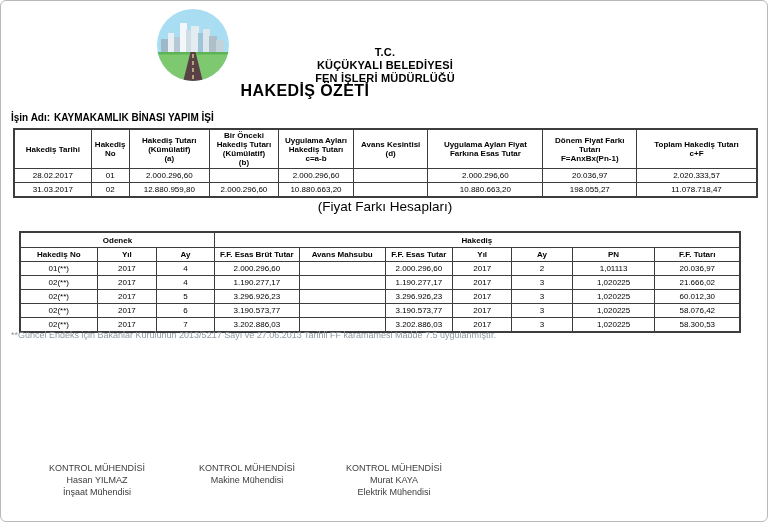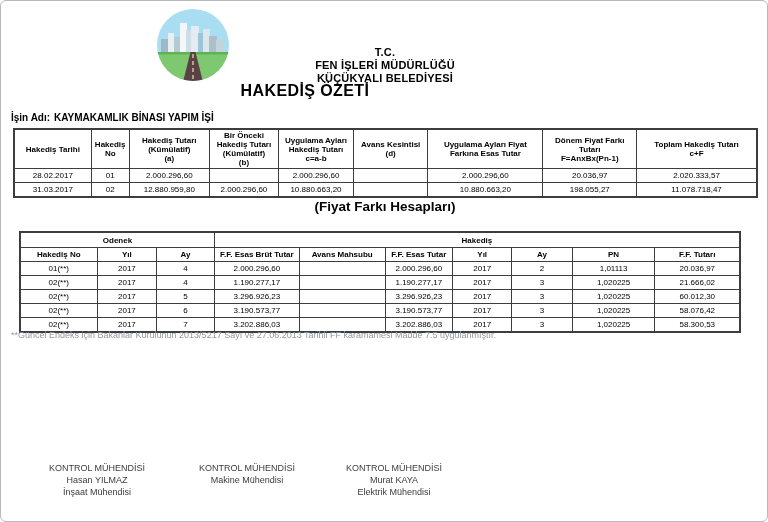--- a/index.html
+++ b/index.html
@@ -34,21 +34,21 @@
   }
   th { font-weight:bold; white-space:pre-line; line-height:9px; }
   .t1-head th { height:34px; }
   .t1 td { height:11px; line-height:11px; }
   .t2 .group-row th { height:12px; }
   .t2 .head-row th { height:11px; }
   .t2 td { height:11px; line-height:11px; }
 
   .section-title {
     position:absolute; top:198px; left:0; width:768px; text-align:center;
-    font-weight:bold; font-size:13.5px;
+    font-weight:normal; font-size:13.5px;
   }
   .footnotes { position:absolute; top:329px; left:10px; font-size:9px; line-height:11.5px; color:#8f99a1; }
   .sig-block { position:absolute; top:461px; width:150px; text-align:center; font-size:9px; line-height:12px; color:#3c3c3c; }
   .sig-1 { left:21px; } .sig-2 { left:171px; } .sig-3 { left:318px; }
 </style>
 </head>
 <body>
 
 <div class="page">
 
@@ -74,22 +74,22 @@
         <rect x="0" y="44" width="74" height="30" fill="#7ec96f"></rect>
         <rect x="0" y="44" width="74" height="2.5" fill="#5fb357"></rect>
         <polygon points="27,74 34.5,44 39.5,44 47,74" fill="#5a4146"></polygon>
         <line x1="37" y1="46" x2="37" y2="74" stroke="#e8d9a0" stroke-width="1.3" stroke-dasharray="4 3"></line>
       </g>
     </svg>
   </div>
 
   <div class="org-block">
     <div class="org-line">T.C.</div>
+    <div class="org-line">KÜÇÜKYALI BELEDİYESİ</div>
     <div class="org-line">FEN İŞLERİ MÜDÜRLÜĞÜ</div>
-    <div class="org-line">KÜÇÜKYALI BELEDİYESİ</div>
   </div>
 
   <div class="doc-title">HAKEDİŞ ÖZETİ</div>
 
   <div class="job-line">
     <span>İşin Adı:</span><span>KAYMAKAMLIK  BİNASI  YAPIM  İŞİ</span>
   </div>
 
   <div class="tbl-wrap1">
     <table class="t1">

